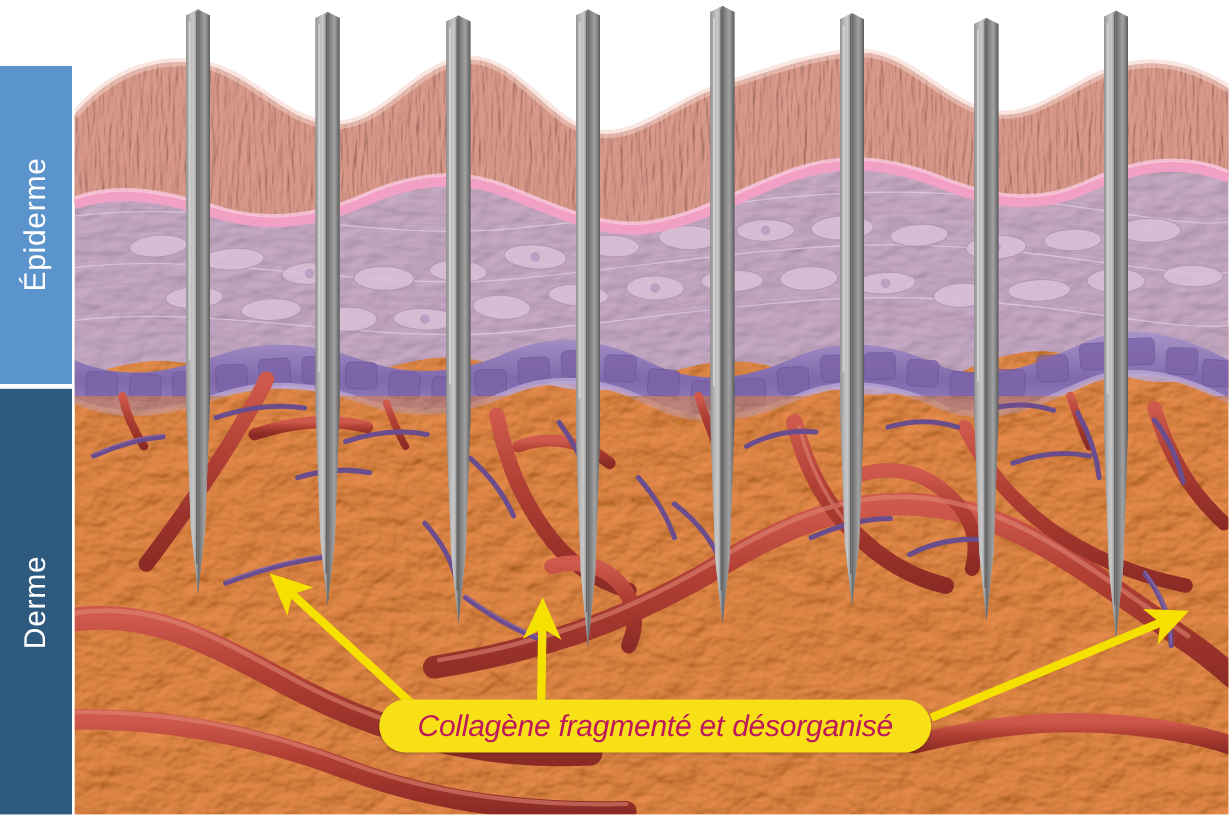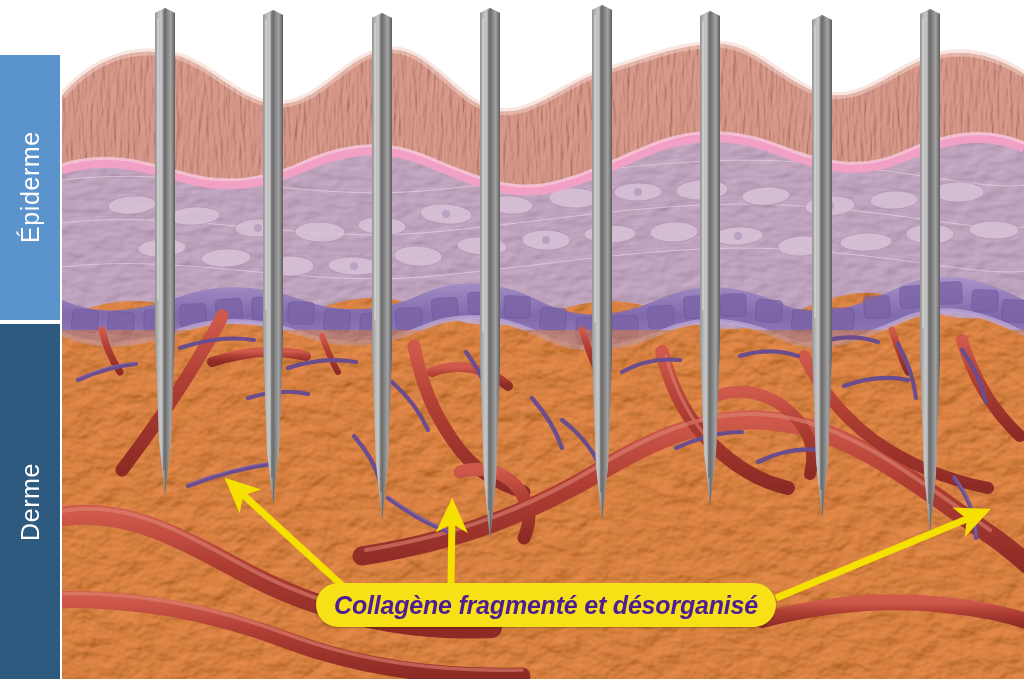--- a/index.html
+++ b/index.html
@@ -36,22 +36,22 @@
   
   #callout{
     position:absolute; left:316px; top:583px;
     width:460px; height:44px;
     background:#f7e016; border-radius:22px;
     display:flex; align-items:center; justify-content:center;
     box-shadow:0 1px 2px rgba(0,0,0,.25);
   }
   #callout-text{
     font-family:"Liberation Sans", sans-serif;
-    font-style:italic; font-weight:bold;
-    font-size:25px; color:#4c1d95; letter-spacing:-.2px;
+    font-style:italic; font-weight:normal;
+    font-size:25px; color:#be185d; letter-spacing:-.2px;
     white-space:nowrap;
   }
   #arrows{ position:absolute; left:0; top:0; width:1024px; height:679px; pointer-events:none; }
 </style>
 </head>
 <body>
 
 <div id="figure">
 
   <div id="illus">

